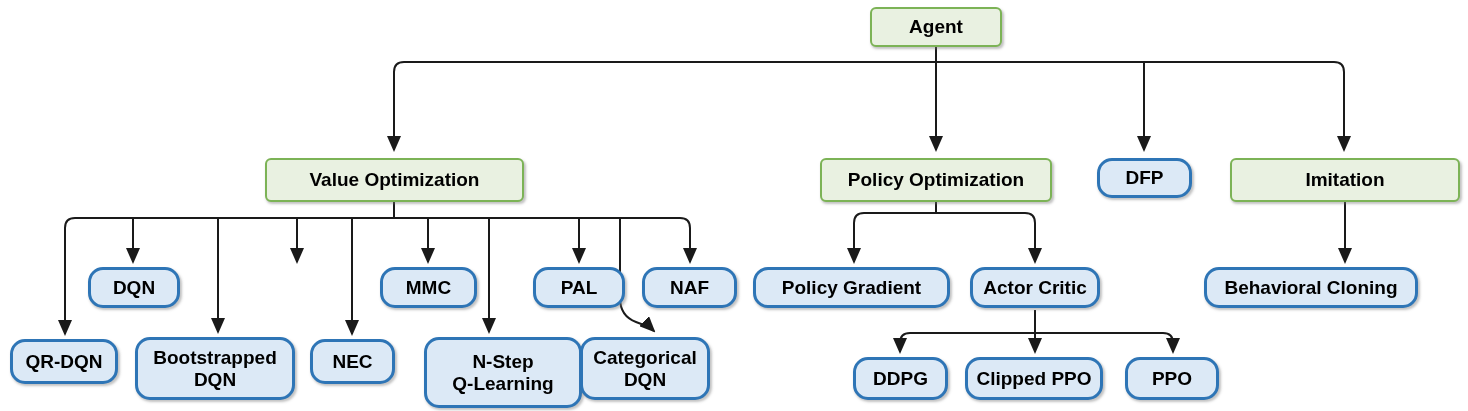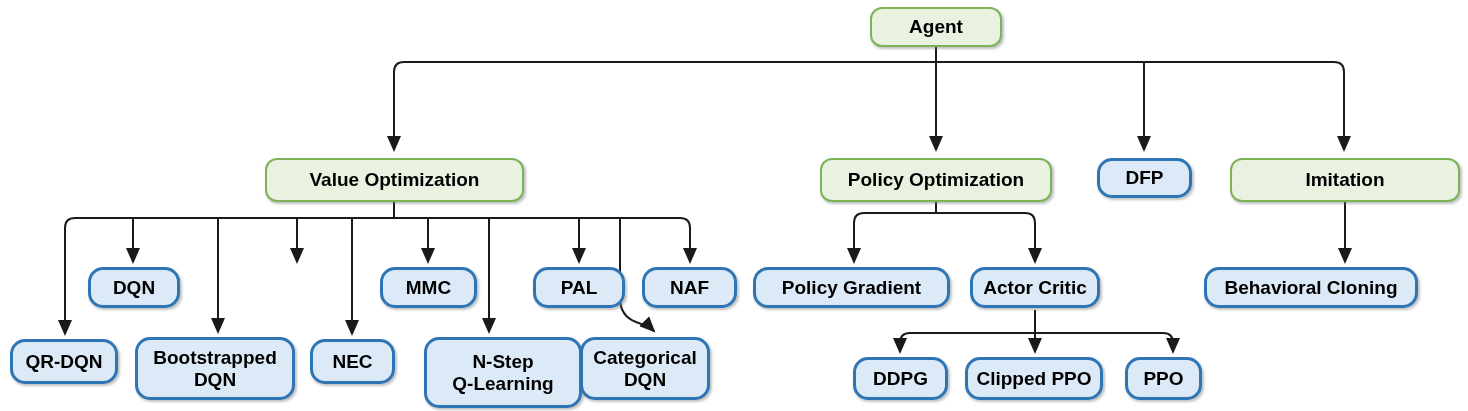--- a/index.html
+++ b/index.html
@@ -15,21 +15,21 @@
     position:absolute;
     display:flex;align-items:center;justify-content:center;
     text-align:center;
     font-weight:bold;font-size:19px;line-height:1.12;color:#000;
     box-sizing:border-box;
     white-space:pre-line;
   }
   .green{
     background:#E9F1E1;
     border:2.5px solid #7CB356;
-    border-radius:12px;
+    border-radius:6px;
     box-shadow:1.5px 2px 2.5px rgba(120,120,120,.45);
     justify-content:center;
   }
   .blue{
     background:#DCE9F6;
     border:3px solid #2E75B6;
     border-radius:15px;
     box-shadow:1.5px 2px 2.5px rgba(120,120,120,.45);
   }
   path.conn{stroke:#1a1a1a;stroke-width:2;fill:none;}
@@ -161,17 +161,17 @@
   </div>
 
   <div class="node blue" style="left:853px;top:357px;width:95px;height:43px">
     <span>DDPG</span>
   </div>
 
   <div class="node blue" style="left:965px;top:357px;width:138px;height:43px">
     <span>Clipped PPO</span>
   </div>
 
-  <div class="node blue" style="left:1125px;top:357px;width:77px;height:43px">
+  <div class="node blue" style="left:1125px;top:357px;width:94px;height:43px">
     <span>PPO</span>
   </div>
 
 </div>
 
 </body></html>

